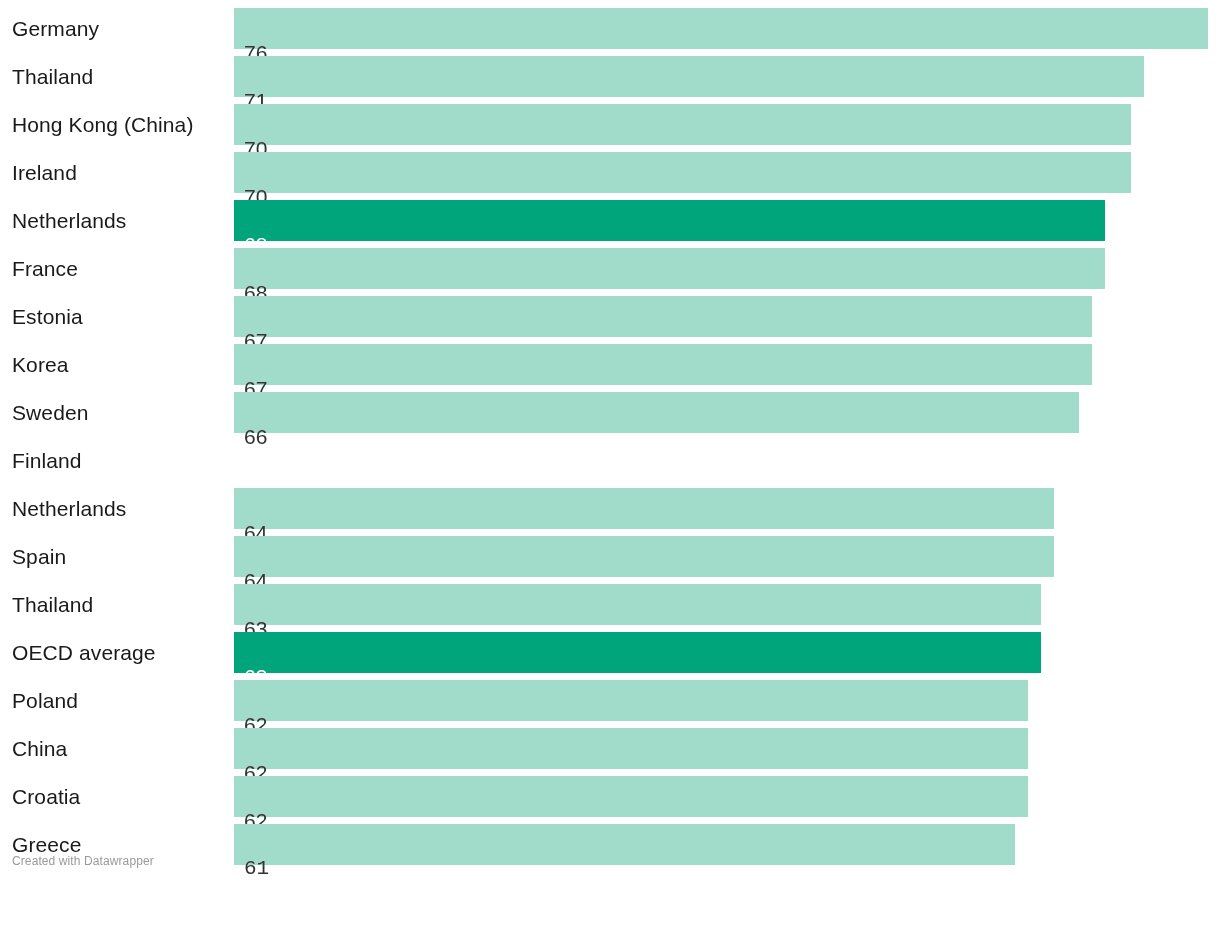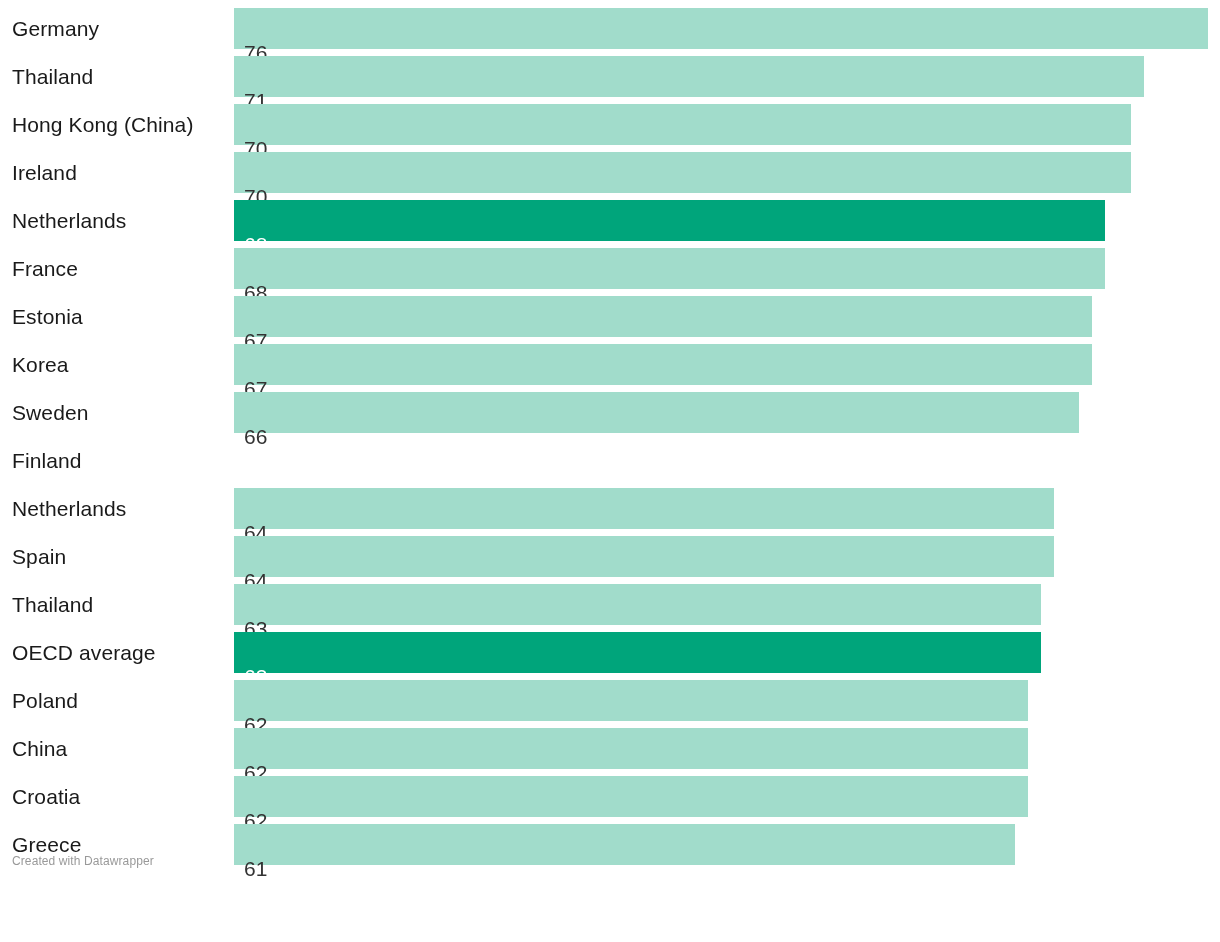--- a/index.html
+++ b/index.html
@@ -187,19 +187,19 @@
         </div>
       </div>
       <div class="row">
         <div class="row-label">Croatia</div>
         <div class="bar" style="width: 794px; height: 41px;">
           <div class="bar-value">62</div>
         </div>
       </div>
       <div class="row">
         <div class="row-label">Greece</div>
-        <div class="bar" style="width: 781px; height: 41px;">
+        <div class="bar" style="width: 781px; height: 41px; font-family: Liberation Mono, monospace;">
           <div class="bar-value">61</div>
         </div>
       </div>
     </div>
   <div class="footer">Created with Datawrapper</div>
 </div>
 
 </body></html>

